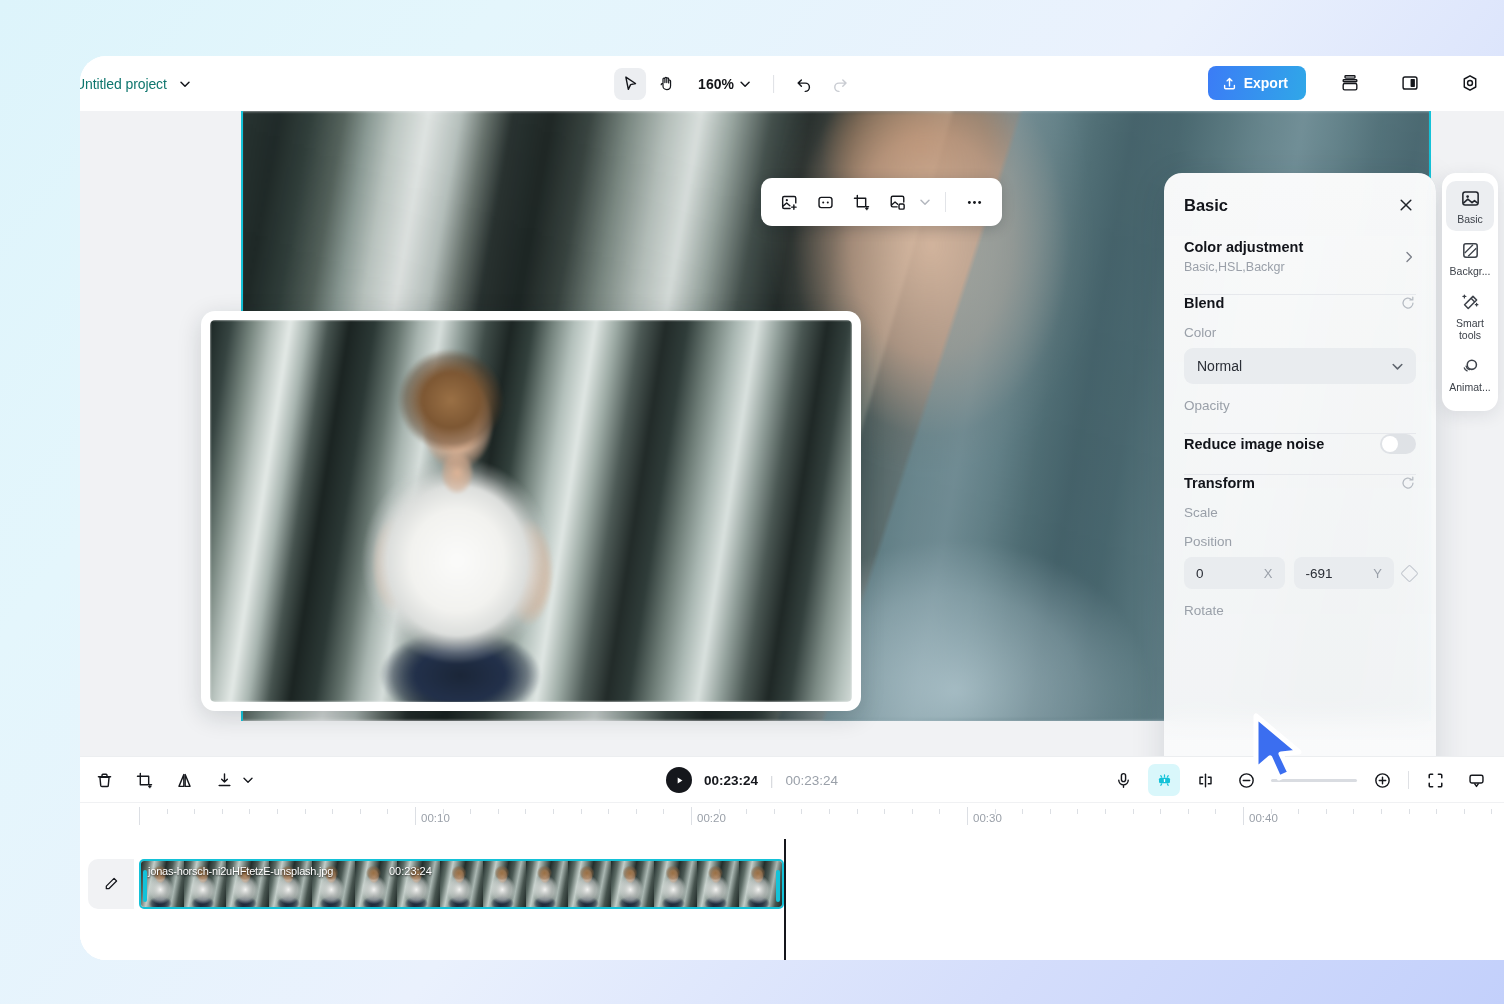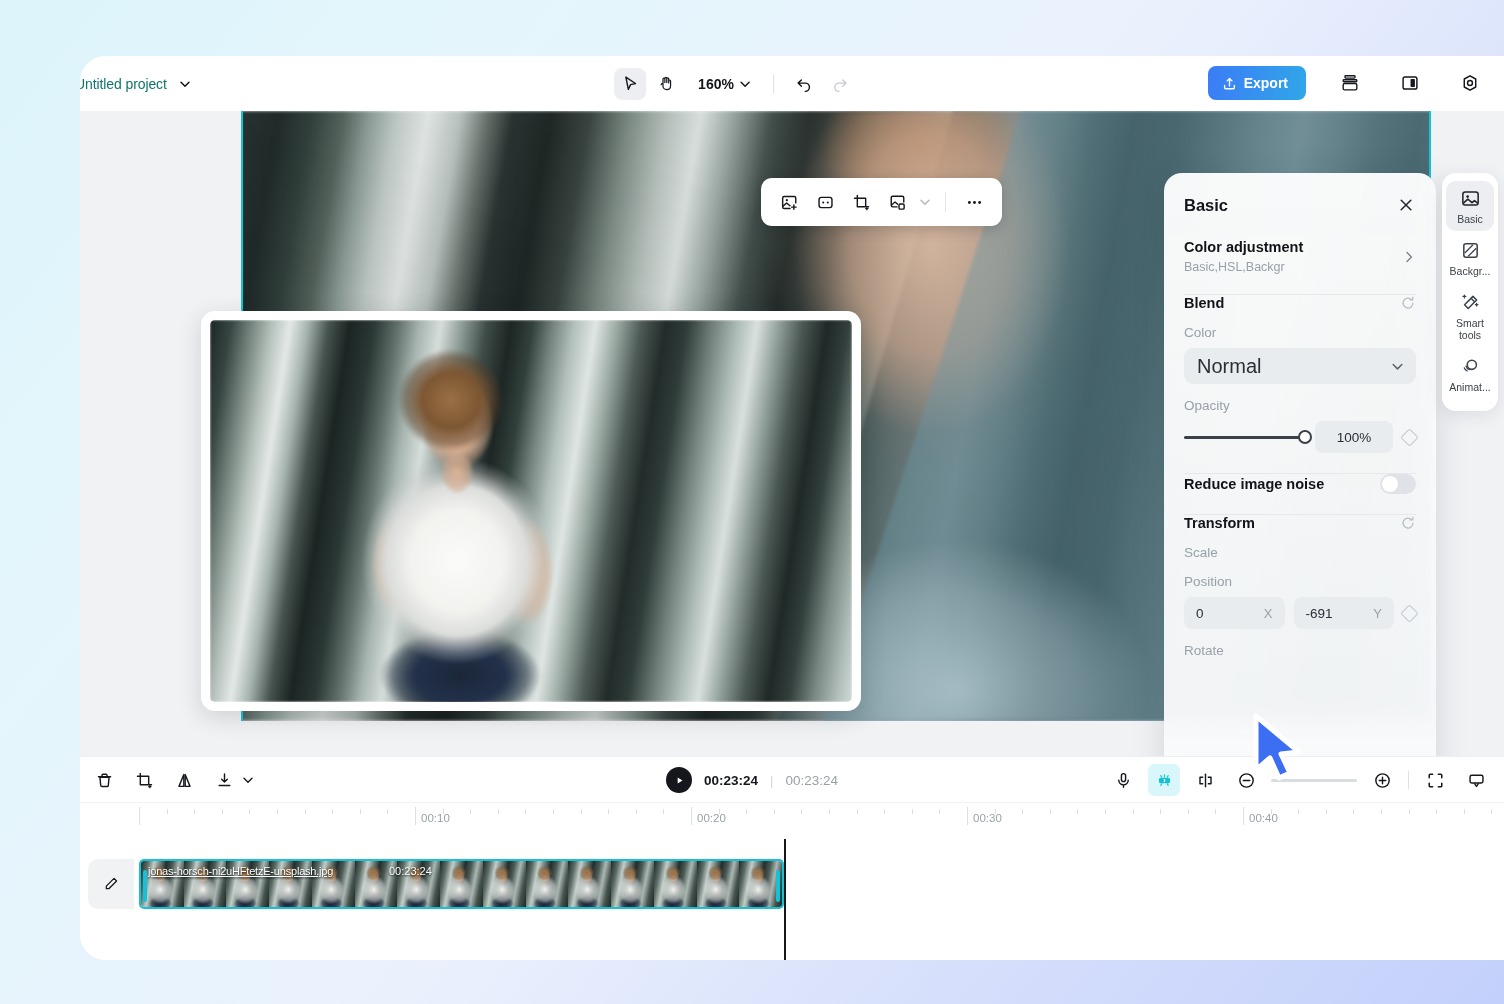--- a/index.html
+++ b/index.html
@@ -186,21 +186,21 @@
   .pp-hr { height: 1px; background: #e6e8ec; margin: 20px 0 0 0; }
   .pp-head-row {
     display: flex; align-items: center; justify-content: space-between;
   }
   .pp-label { font-size: 13.5px; color: #9aa0a9; margin-top: 14px; }
   .pp-select {
     margin-top: 8px; height: 36px; border-radius: 9px; background: #e9ecef;
     display: flex; align-items: center; justify-content: space-between;
     padding: 0 12px 0 13px; cursor: pointer;
   }
-  .pp-select span { font-size: 20px; color: #2a2e36; }
+  .pp-select span { font-size: 14px; color: #2a2e36; }
   .slider-row { display: flex; align-items: center; gap: 10px; margin-top: 8px; }
   .track { position: relative; height: 3px; border-radius: 2px; background: #d3d7dd; flex: 1; }
   .track .fill { position: absolute; left: 0; top: 0; height: 3px; border-radius: 2px; background: #3b4049; }
   .track .knob {
     position: absolute; top: 50%; transform: translate(-50%,-50%);
     width: 14px; height: 14px; border-radius: 50%; background: #fff;
     border: 2px solid #3b4049; cursor: pointer;
   }
   .num-box {
     width: 78px; height: 32px; border-radius: 8px; background: #e9ecef;
@@ -280,21 +280,20 @@
     background:
       radial-gradient(ellipse 9px 9px at 44% 26%, #9a7045 0%, rgba(140,100,64,0.5) 62%, transparent 84%),
       radial-gradient(ellipse 6px 8px at 45% 33%, #e4bfa3 0%, rgba(210,172,142,0.5) 70%, transparent 90%),
       radial-gradient(ellipse 15px 17px at 45% 62%, #f3f3f1 0%, rgba(225,228,226,0.5) 62%, transparent 86%),
       radial-gradient(ellipse 13px 8px at 45% 92%, #1e2a3e 0%, rgba(32,44,66,0.5) 66%, transparent 90%);
   }
   .clip-lbl {
     position: absolute; left: 7px; top: 4px; font-size: 11px; color: #ffffff;
     white-space: nowrap; text-shadow: 0 1px 2px rgba(0,0,0,0.85);
     letter-spacing: -0.2px;
-    text-decoration: underline;
   }
   .clip-dur {
     position: absolute; left: 248px; top: 4px; font-size: 11px; color: #ffffff;
     text-shadow: 0 1px 2px rgba(0,0,0,0.85);
   }
   .clip-handle { position: absolute; top: 9px; width: 4px; height: 32px; border-radius: 2px; background: #14c2d8; }
 
   #playhead { position: absolute; left: 704px; top: 0; width: 2px; height: 168px; background: #15171c; z-index: 9; }
 
   
@@ -460,28 +459,20 @@
 
         <div class="pp-label">Color</div>
         <div class="pp-select">
           <span>Normal</span>
           <svg width="13" height="13" viewBox="0 0 12 12">
               <path d="M2 4.2 6 8.2 10 4.2" fill="none" stroke="#5e646d" stroke-width="1.4" stroke-linecap="round" stroke-linejoin="round"></path>
             </svg>
         </div>
 
         <div class="pp-label">Opacity</div>
-        <div class="slider-row">
-          <div class="track">
-            <div class="fill" id="op-fill" style="width: 100%;"></div>
-            <div class="knob" id="op-knob" style="left: 100%;"></div>
-          </div>
-          <div class="num-box">100%</div>
-          <div class="diamond"></div>
-        </div>
 
         <div class="pp-hr"></div>
 
         <div class="pp-head-row">
           <div class="pp-section-title">Reduce image noise</div>
           <div class="toggle">
               <i></i>
             </div>
         </div>
 

